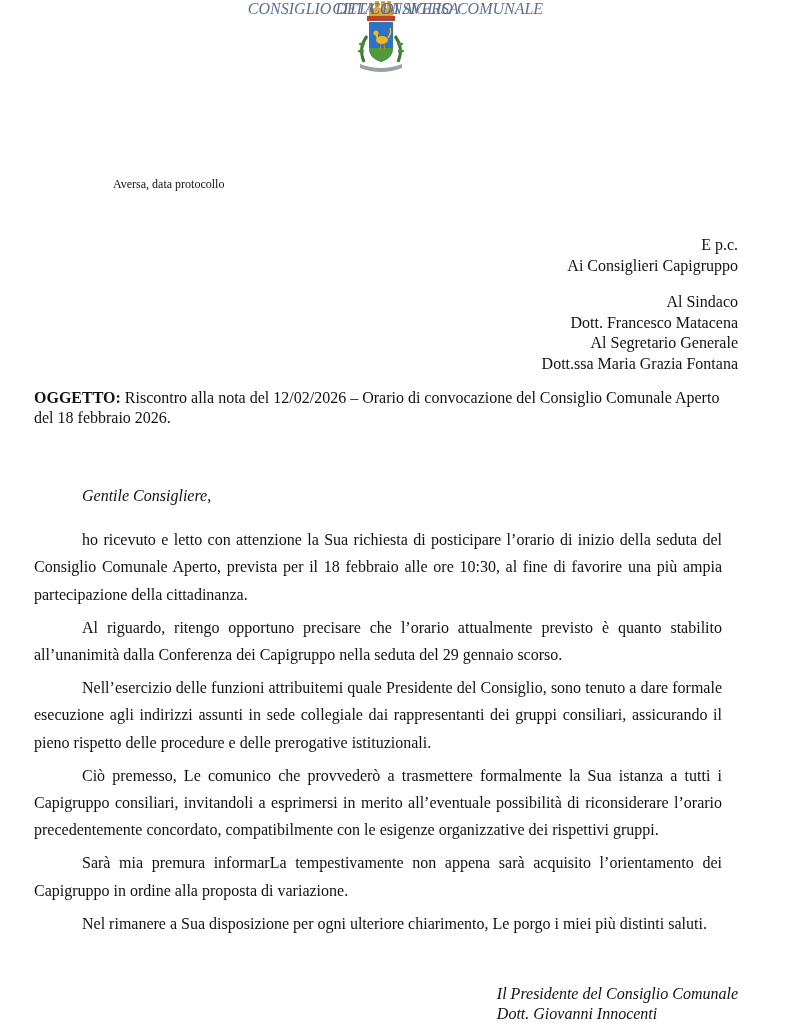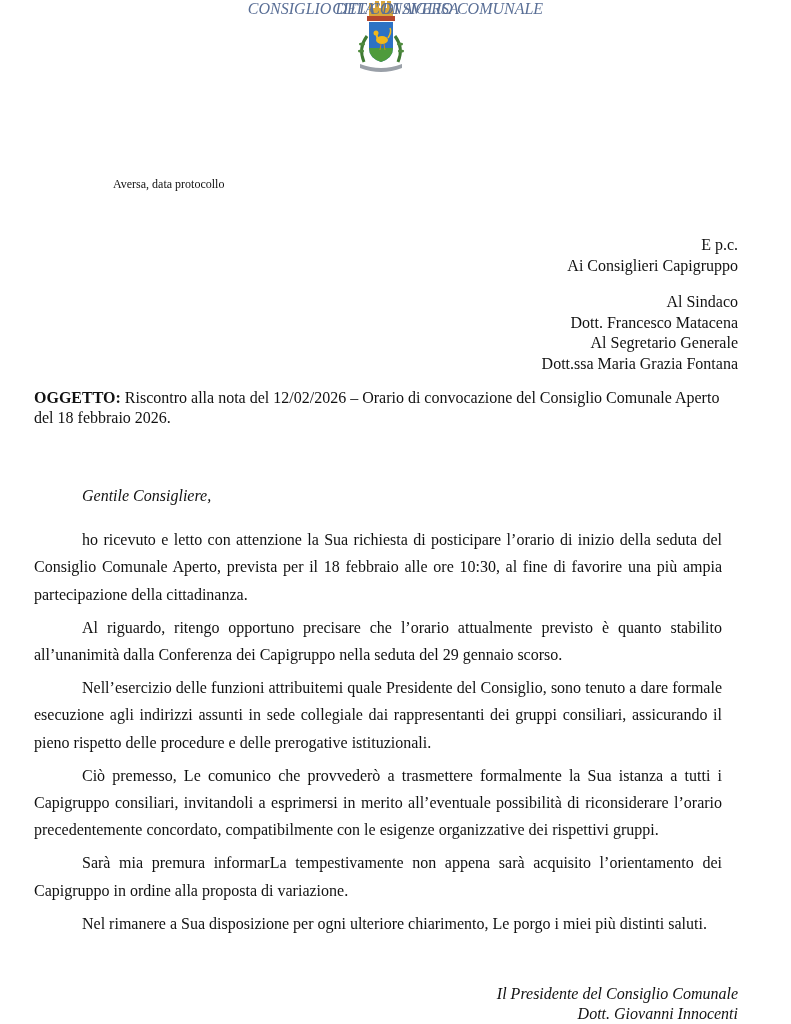--- a/index.html
+++ b/index.html
@@ -69,21 +69,20 @@
     .body-text p {
       margin: 0 0 6px 0;
       text-align: justify;
       text-indent: 48px;
     }
     .body-text p.greeting { margin-bottom: 17px; font-style: italic; }
     .signature {
       position: absolute;
       right: 69px;
       top: 984px;
-      text-align: right;
       font-style: italic;
       font-size: 16px;
       line-height: 20px;
     }
     .signature div { white-space: nowrap; }
   </style>
 </head>
 <body>
 
 <div class="page">

